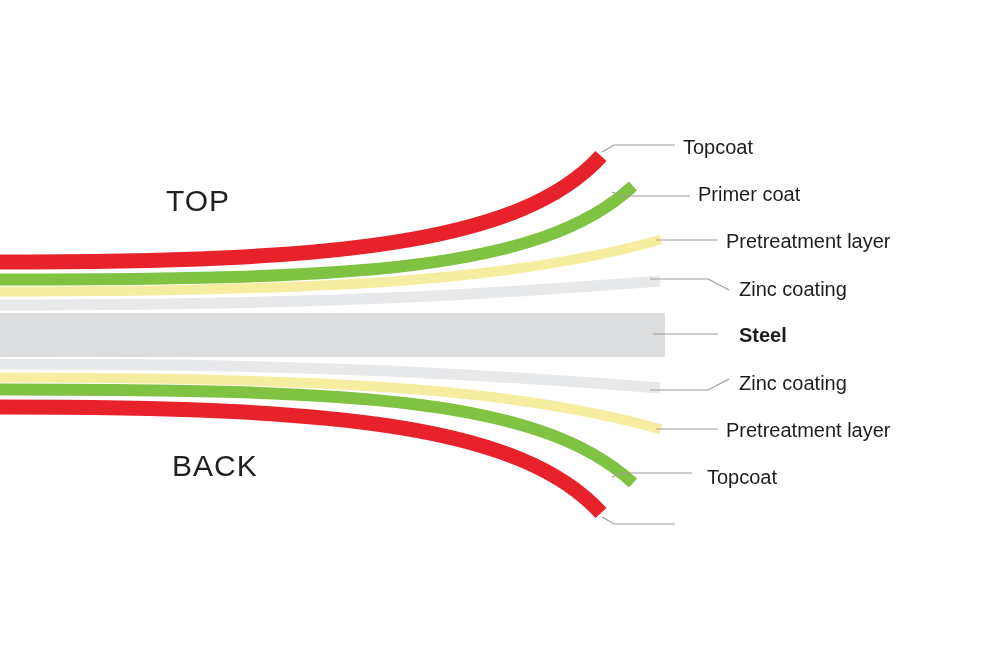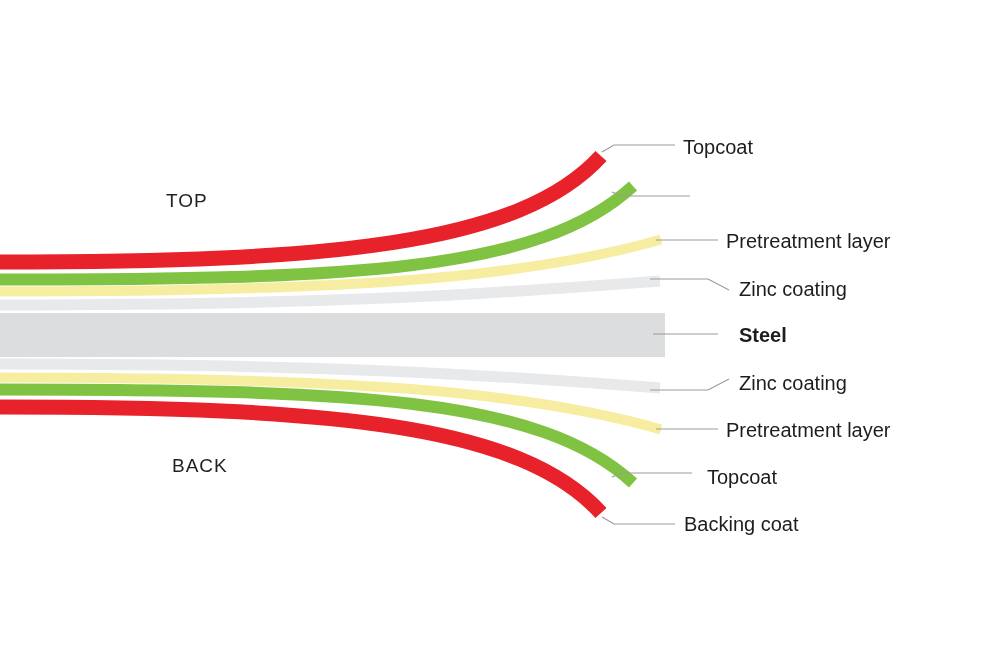--- a/index.html
+++ b/index.html
@@ -40,21 +40,21 @@
     color: #1d1d1b;
     white-space: nowrap;
     font-weight: 400;
   }
   .callout.bold {
     font-weight: 700;
   }
   .section-label {
     position: absolute;
     transform: translateY(-50%);
-    font-size: 19px;
+    font-size: 30px;
     line-height: 27px;
     letter-spacing: 1px;
     color: #231f20;
     white-space: nowrap;
   }
 </style>
 </head>
 <body>
 
 <div class="stage">
@@ -81,21 +81,21 @@
     <path class="leader" d="M 650 390 L 708 390 L 729 379" stroke="#9b9b9b"></path>
     <path class="leader" d="M 656 429 L 718 429" stroke="#9b9b9b"></path>
     <path class="leader" d="M 612 477 L 622 473 L 692 473" stroke="#9b9b9b"></path>
     <path class="leader" d="M 602 517 L 614 524 L 675 524" stroke="#9b9b9b"></path>
   </svg>
 
   <span class="section-label" style="left:166px; top:200px;">TOP</span>
   <span class="section-label" style="left:172px; top:465px;">BACK</span>
 
   <span class="callout" style="left:683px; top:147px;">Topcoat</span>
+  <span class="callout" style="left:698px; top:194px;">Primer coat</span>
   <span class="callout" style="left:726px; top:241px;">Pretreatment layer</span>
   <span class="callout" style="left:739px; top:289px;">Zinc coating</span>
   <span class="callout bold" style="left:739px; top:335px;">Steel</span>
   <span class="callout" style="left:739px; top:383px;">Zinc coating</span>
   <span class="callout" style="left:726px; top:430px;">Pretreatment layer</span>
   <span class="callout" style="left:707px; top:477px;">Topcoat</span>
-  <span class="callout" style="left:684px; top:524px;">Backing coat</span>
 
 </div>
 
 </body></html>

